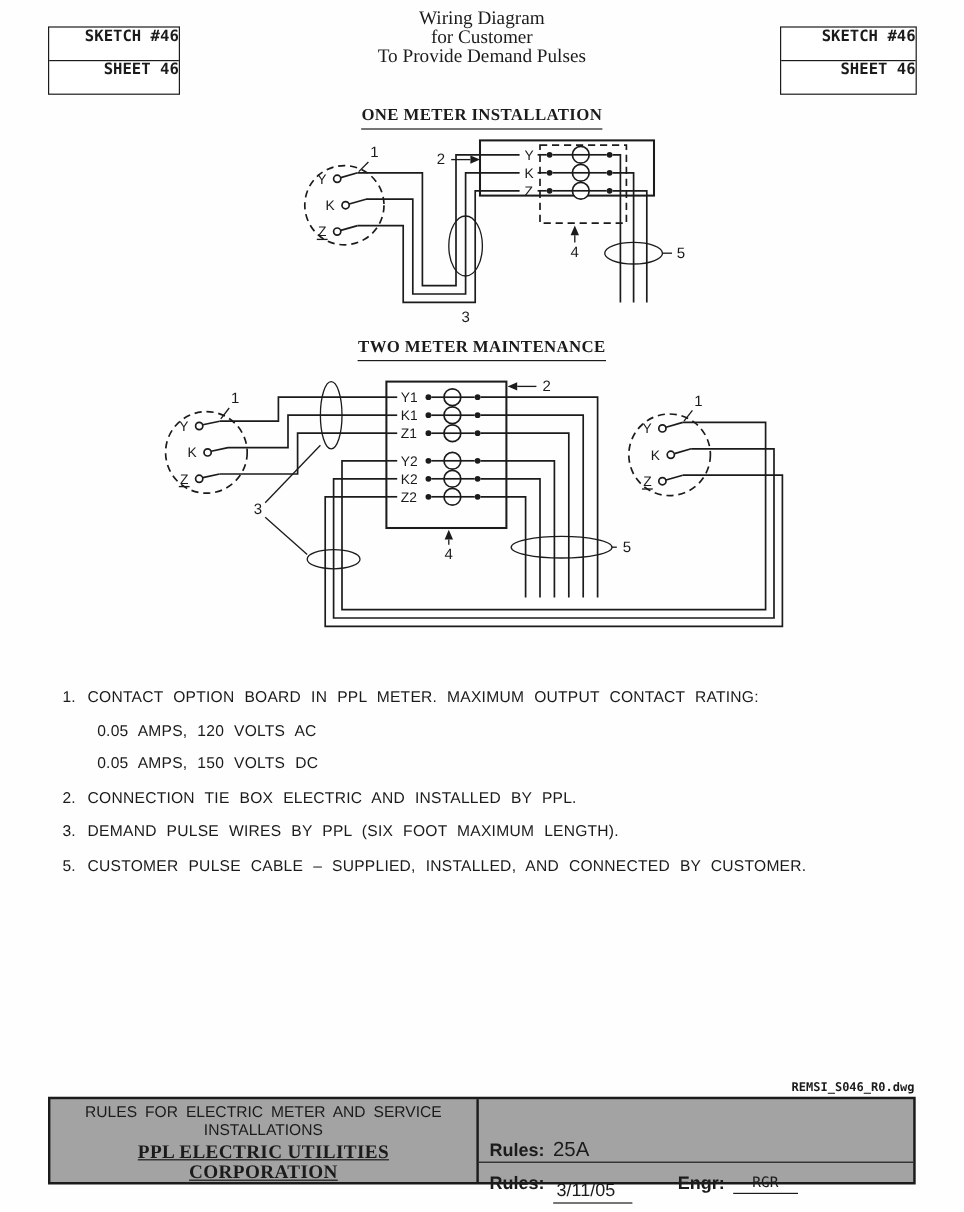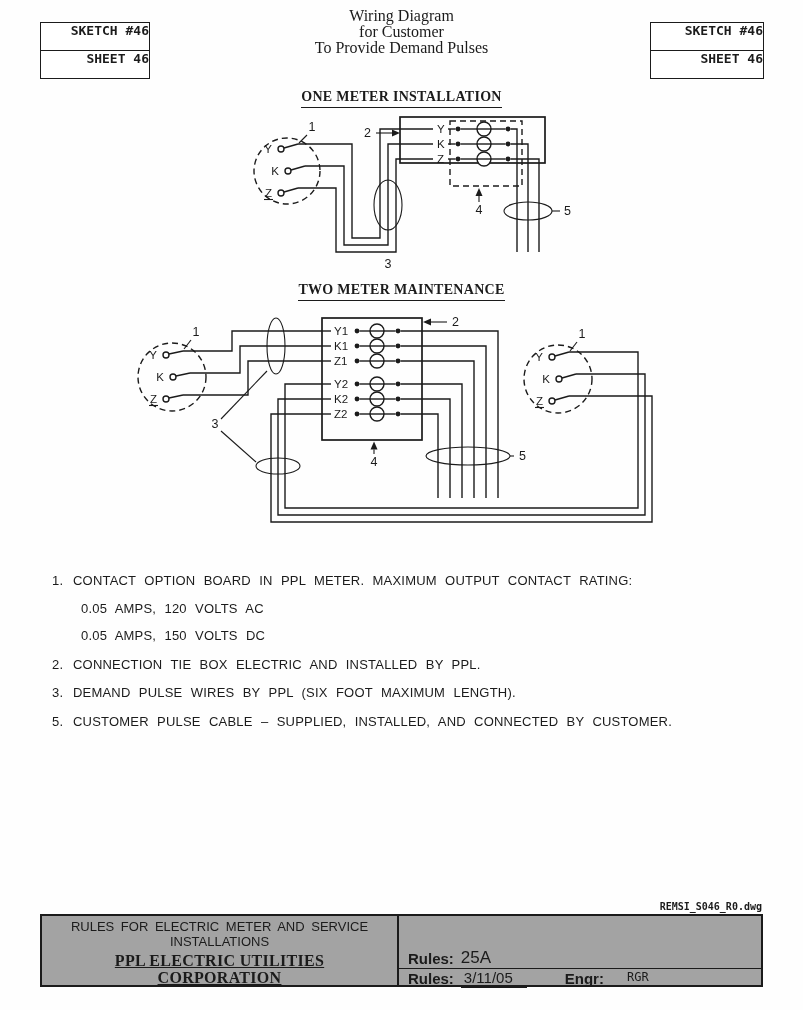--- a/index.html
+++ b/index.html
@@ -48,21 +48,21 @@
   .footer-box{position:absolute;left:40px;top:914px;width:719px;height:69px;
               border:2px solid #1b1b1b;display:flex;background:#a3a3a3;}
   .footer-left{width:355px;border-right:2px solid #1b1b1b;text-align:center;padding-top:3px;}
   .fl-org{font:13px "Liberation Sans",sans-serif;word-spacing:3px;line-height:15px;}
   .fl-company{font:bold 16px "Liberation Serif",serif;line-height:17px;margin-top:3px;letter-spacing:.3px;text-decoration:underline;}
   .footer-right{flex:1;display:flex;flex-direction:column;}
   .fr-row1{height:30px;border-bottom:1.8px solid #1b1b1b;display:flex;align-items:center;padding-left:9px;margin-top:32px;}
   .fr-row2{flex:1;display:flex;align-items:center;padding-left:9px;}
   .flabel{font:bold 15px "Liberation Sans",sans-serif;margin-right:7px;}
   .rules-val{font:17px "Liberation Sans",sans-serif;}
-  .date-val{font:15px "Liberation Sans",sans-serif;border-bottom:1.5px solid #1b1b1b;padding:0 14px 1px 3px;}
+  .date-val{font:15px "Liberation Sans",sans-serif;border-bottom:1.5px solid #1b1b1b;padding:0 14px 1px 3px;margin-top:15px;}
   .engr-label{margin-left:38px;}
   .engr-val{font:12px "DejaVu Sans Mono",monospace;border-bottom:1.5px solid #1b1b1b;padding:0 16px 2px 16px;}
 </style>
 </head>
 <body>
 
 <div class="page">
 
   <svg class="diagrams" width="803" height="560" viewBox="0 0 803 560">
 

